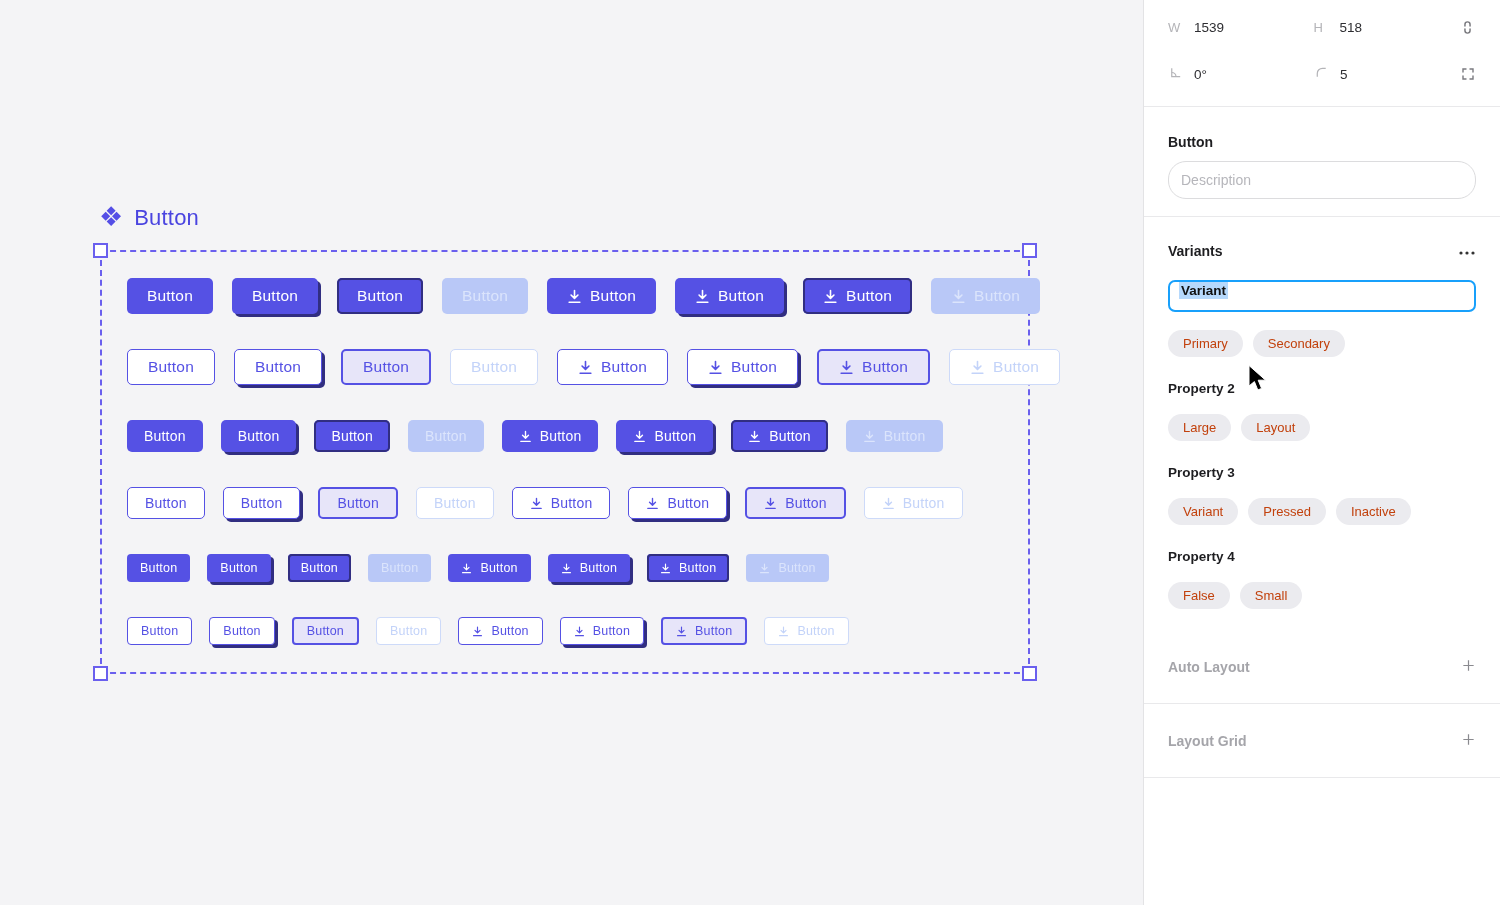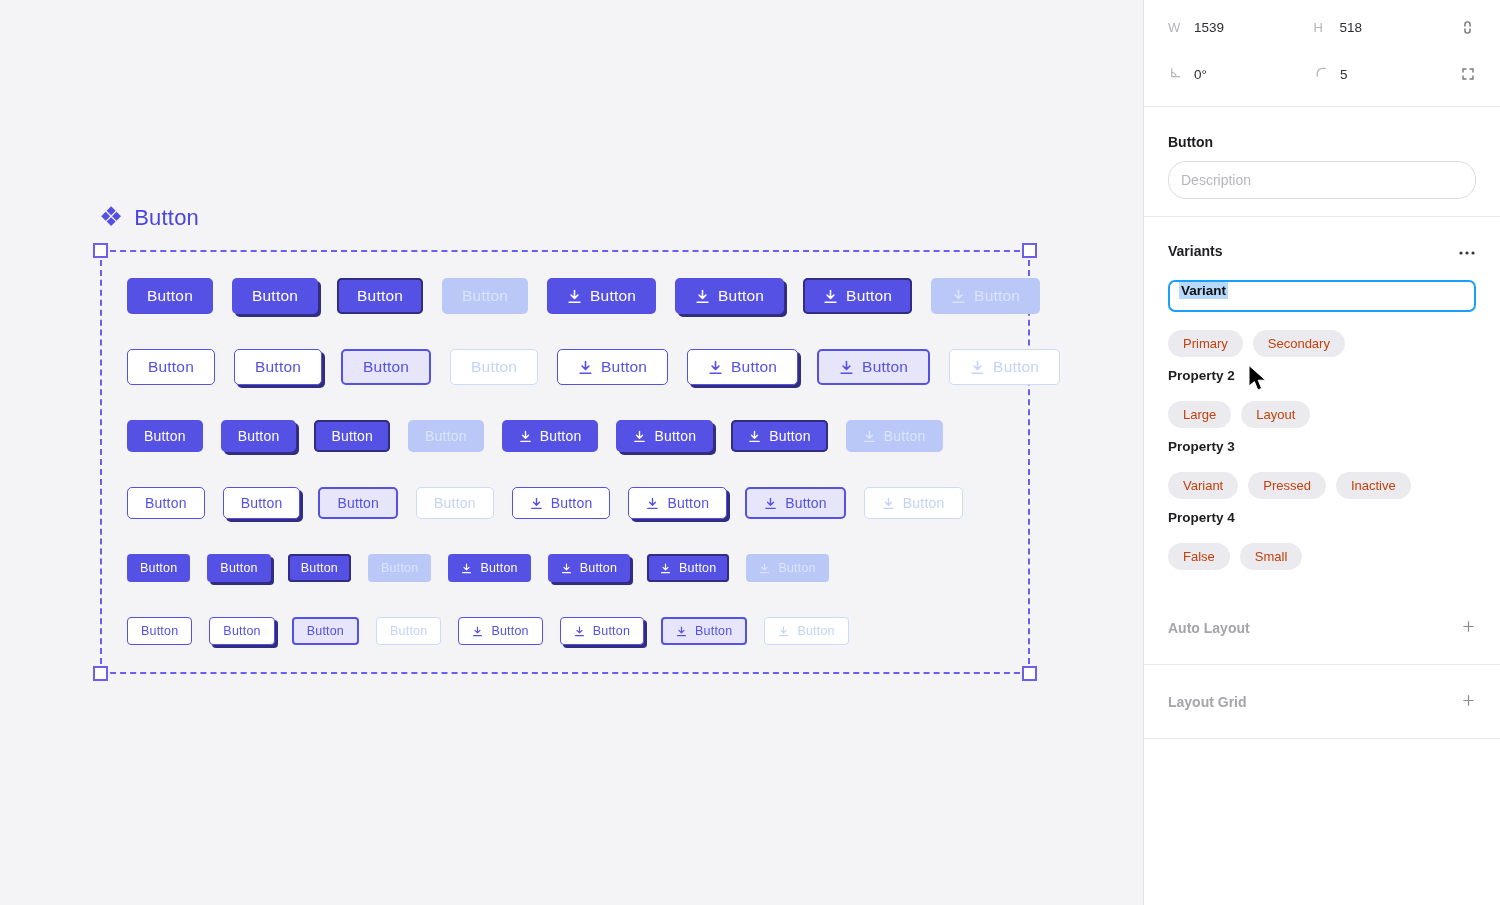--- a/index.html
+++ b/index.html
@@ -67,21 +67,21 @@
   .sec-head{font-size:14px;font-weight:700;color:#1e1e21}
   .desc-input{margin-top:11px;height:38px;border:1px solid #dcdcde;border-radius:18px;display:flex;align-items:center;padding:0 12px;background:#fff}
   .placeholder{color:#b6b6bb;font-size:14px}
   .sec.variants{padding-top:26px;padding-bottom:21px;border-bottom:none}
   .var-head{display:flex;align-items:center;justify-content:space-between}
   .var-title{font-size:14px;font-weight:700;color:#1e1e21}
   .variant-input{margin-top:21px;height:32px;border:2px solid var(--fig-blue);border-radius:7px;display:flex;align-items:flex-start;padding:0 9px;background:#fff}
   .variant-input .sel{background:var(--sel-blue);font-size:13.5px;font-weight:700;color:#111;padding:1px 2px}
   .chip-row{display:flex;gap:10px;margin-top:18px;flex-wrap:wrap}
   .chip{background:var(--chip-bg);border-radius:999px;padding:7px 15px;font-size:13px;color:#c2410c;line-height:1}
-  .prop-label{margin-top:11px;font-size:13.5px;font-weight:700;color:#1e1e21}
+  .prop-label{margin-top:24px;font-size:13.5px;font-weight:700;color:#1e1e21}
   .collapsed{display:flex;align-items:center;justify-content:space-between;height:74px;padding:0 24px;border-bottom:1px solid var(--panel-divider)}
   .collapsed:first-of-type{border-top:1px solid var(--panel-divider)}
   .collapsed .lab{color:var(--muted);font-size:14px;font-weight:700}
   .cursor{position:absolute;left:1246px;top:364px;z-index:50;pointer-events:none}
 </style>
 </head>
 <body>
 
 <div class="canvas">
   <div class="comp-title">

